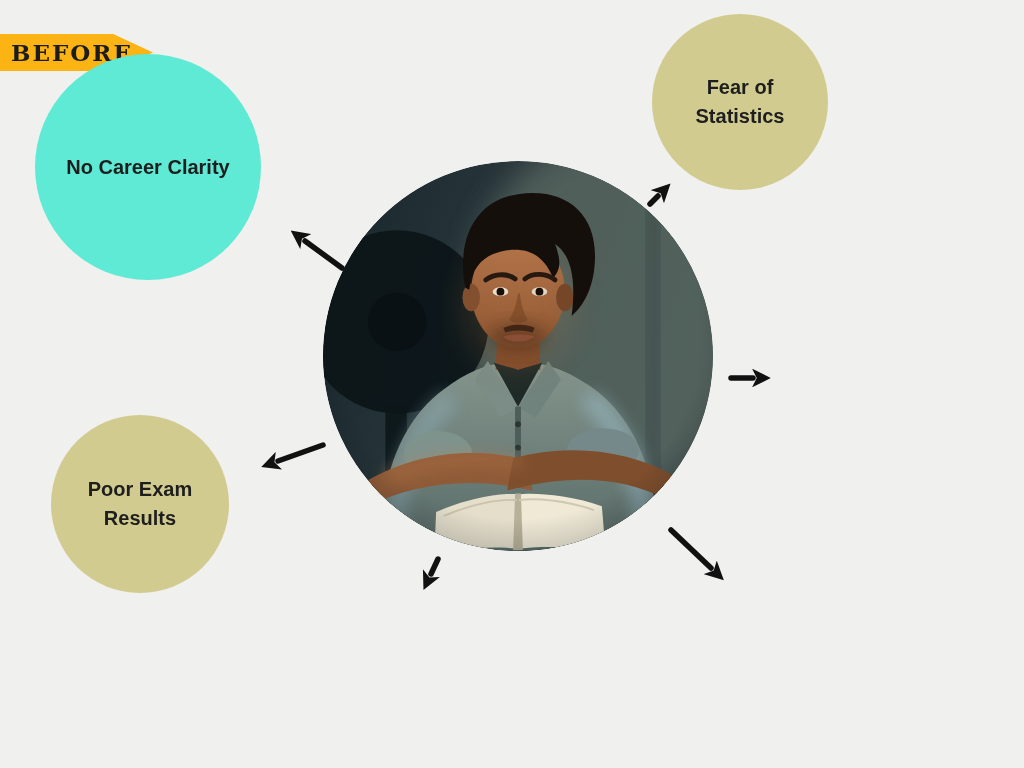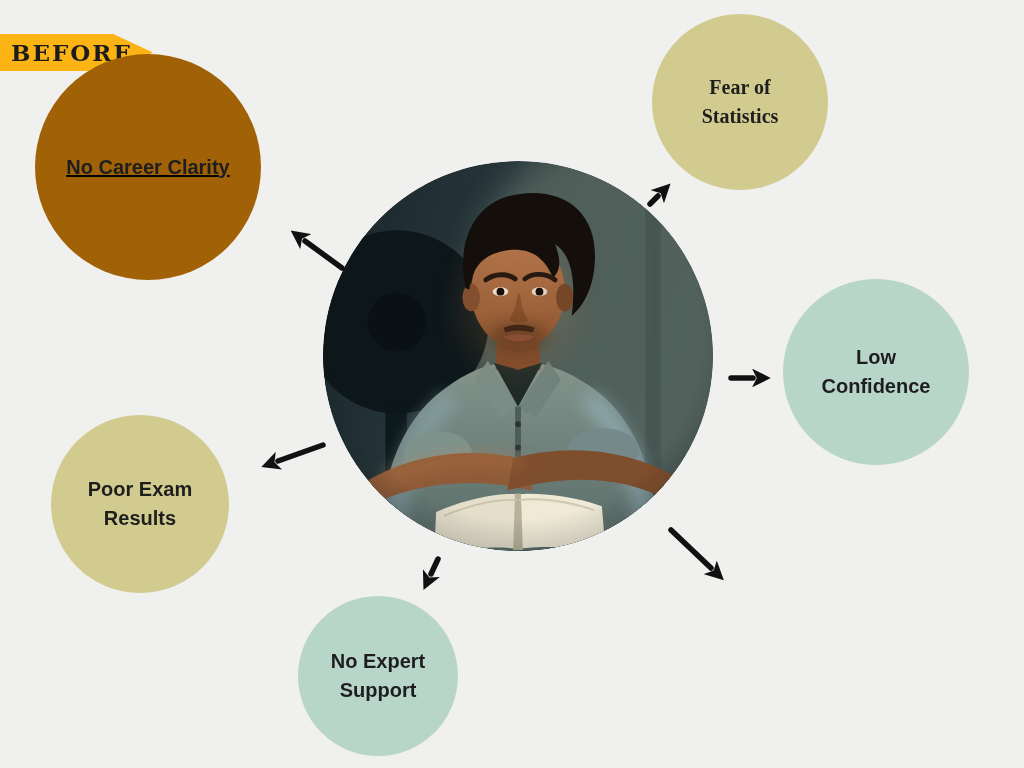--- a/index.html
+++ b/index.html
@@ -203,38 +203,30 @@
           <path d="M197,341 L203,341 L205,399 L195,399 Z" fill="#b7b19a"></path>
           <path d="M124,364 C154,351 184,346 199,348" stroke="#c9c3ac" stroke-width="2" fill="none"></path>
           <path d="M278,358 C250,348 216,345 201,348" stroke="#cfc9b2" stroke-width="2" fill="none"></path>
         </g>
 
         <rect width="400" height="400" fill="url(#vig)"></rect>
       </g>
     </svg>
   </div>
 
-  <div class="bubble b-career" style="background-color: #a16207; text-decoration: underline;">
+  <div class="bubble b-career" style="background-color: #5eead4;">
     <span class="bubble-label">No Career Clarity</span>
   </div>
 
-  <div class="bubble b-fear" style="background-color: rgb(210, 203, 143); font-family: Liberation Serif, serif;">
+  <div class="bubble b-fear" style="background-color: rgb(210, 203, 143);">
     <span class="bubble-label">Fear of
 Statistics</span>
   </div>
 
-  <div class="bubble b-confidence" style="background-color: rgb(184, 213, 201);">
-    <span class="bubble-label">Low
-Confidence</span>
-  </div>
-
-
-  <div class="bubble b-support" style="background-color: rgb(184, 213, 201);">
-    <span class="bubble-label">No Expert
-Support</span>
-  </div>
+
+
 
   <div class="bubble b-exam" style="background-color: rgb(210, 203, 143); justify-content: center;">
     <span class="bubble-label">Poor Exam
 Results</span>
   </div>
 
 </div>
 
 </body></html>

